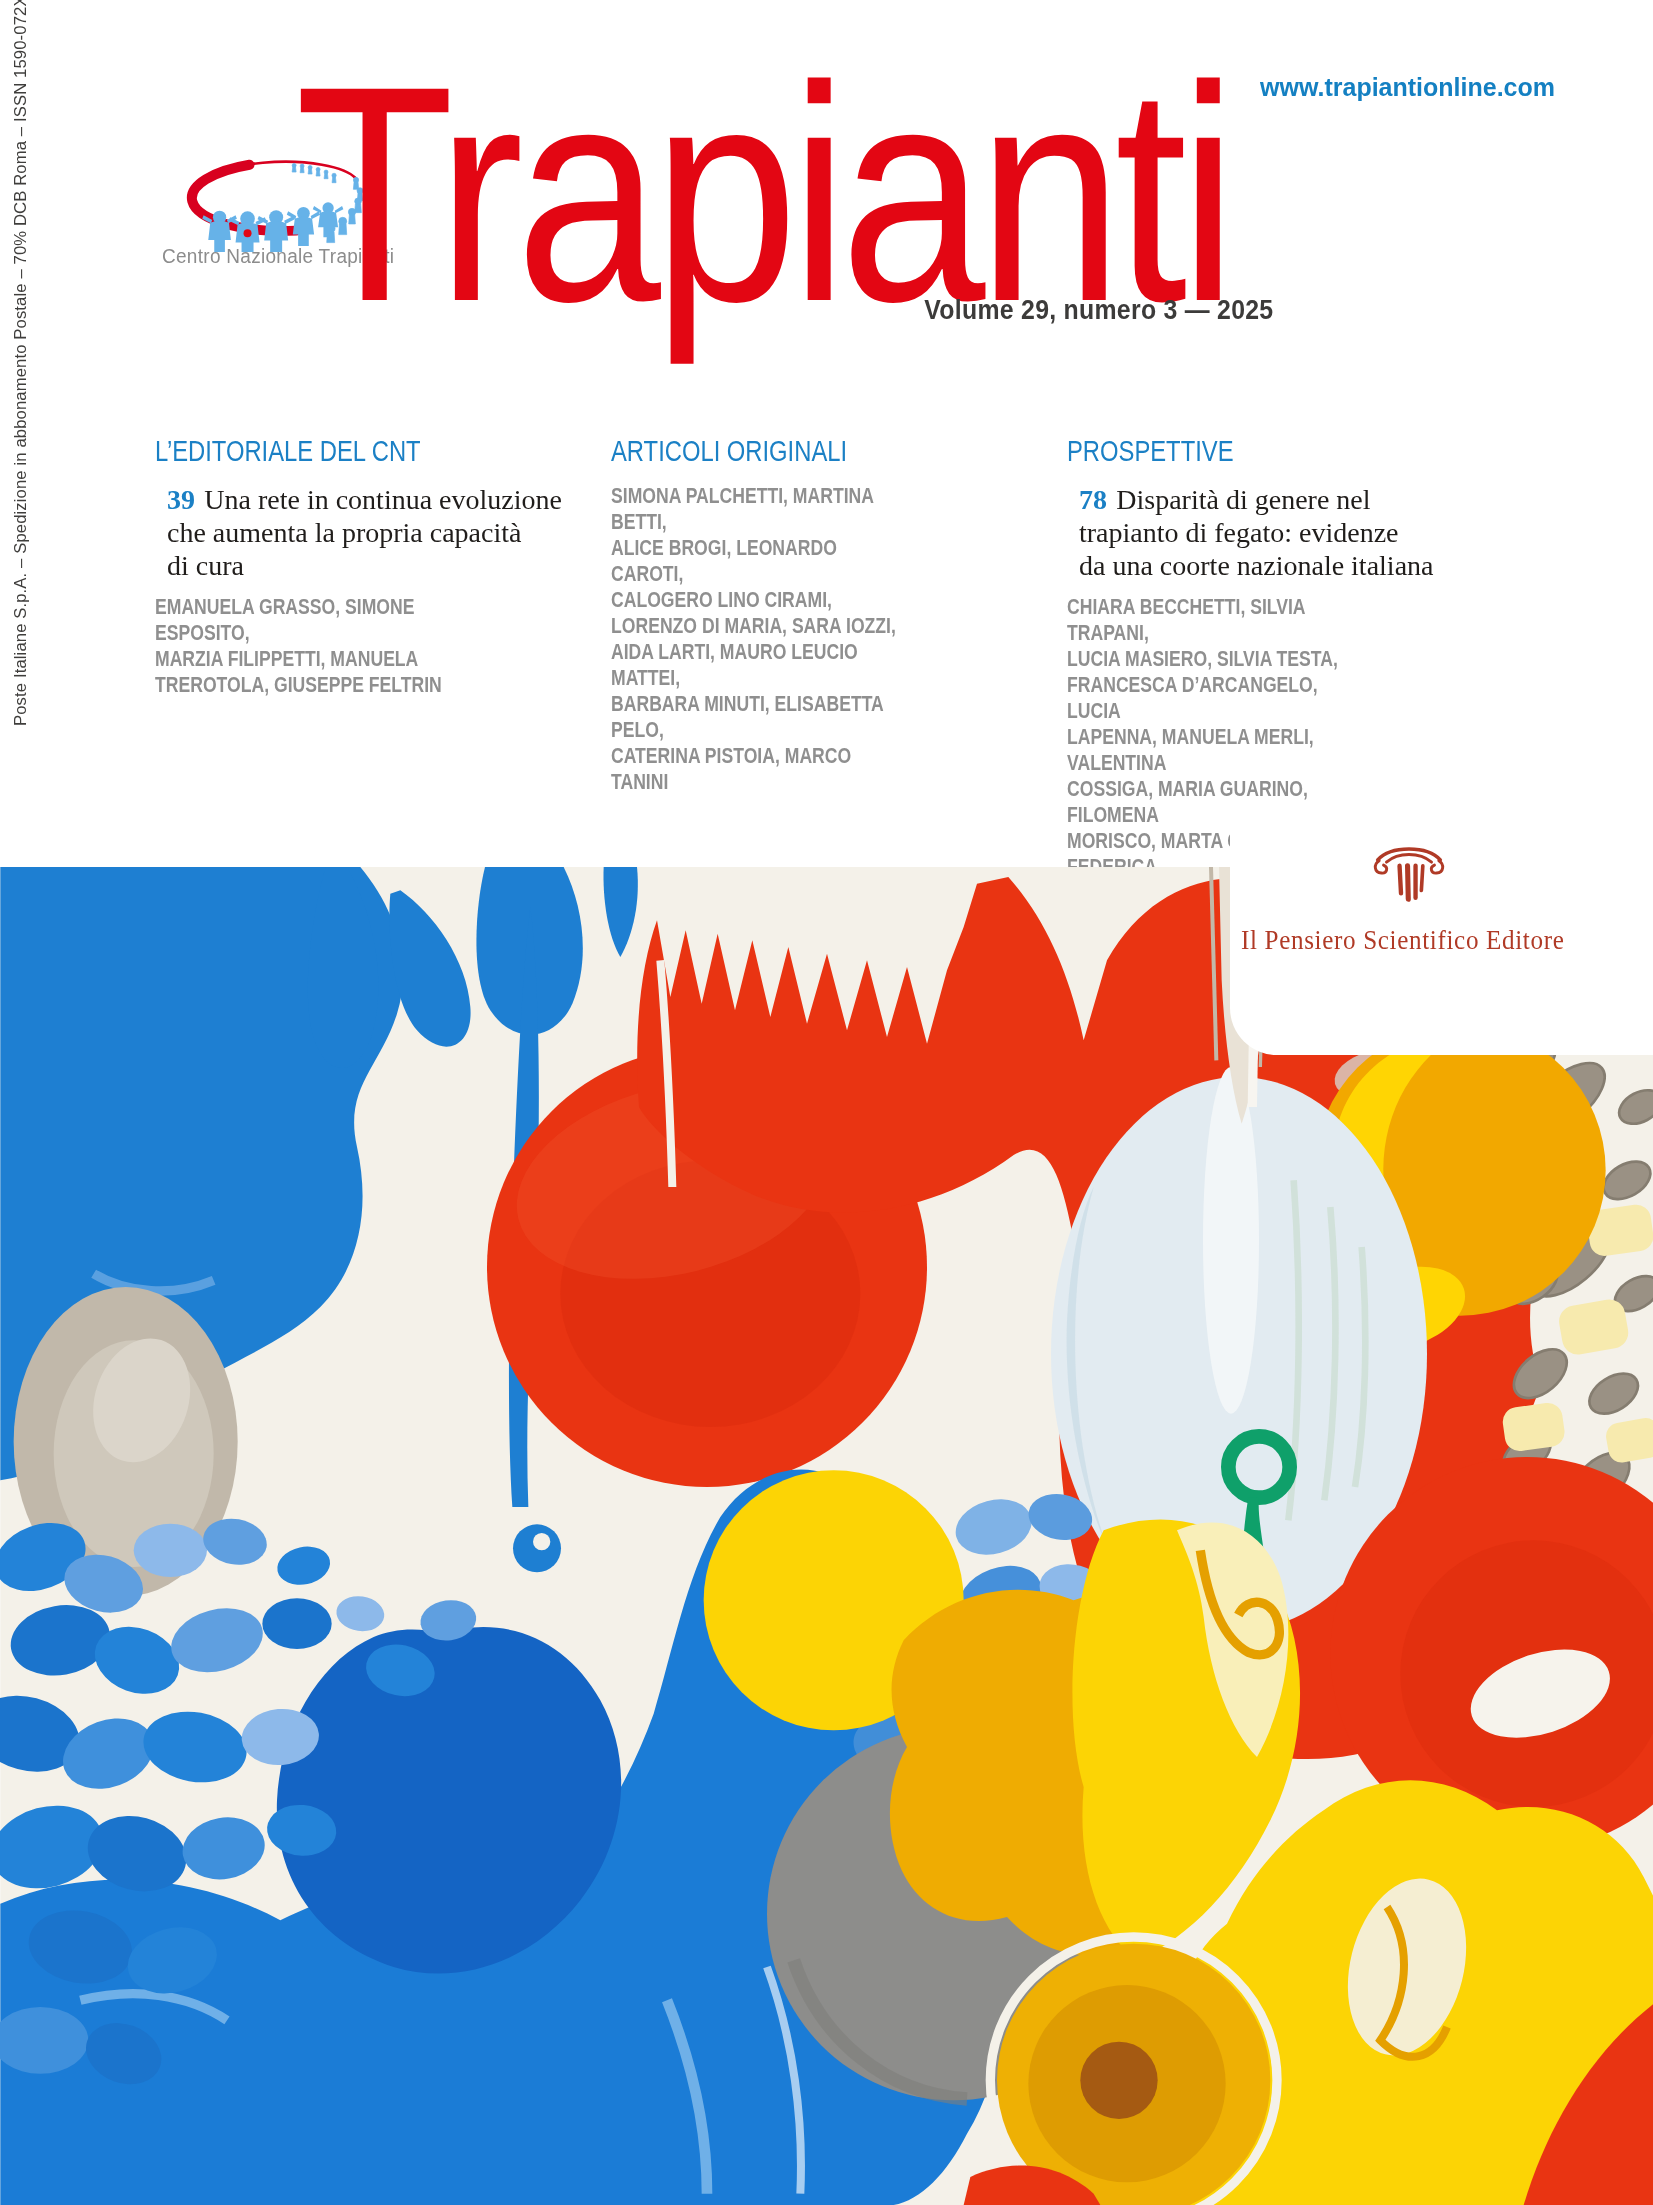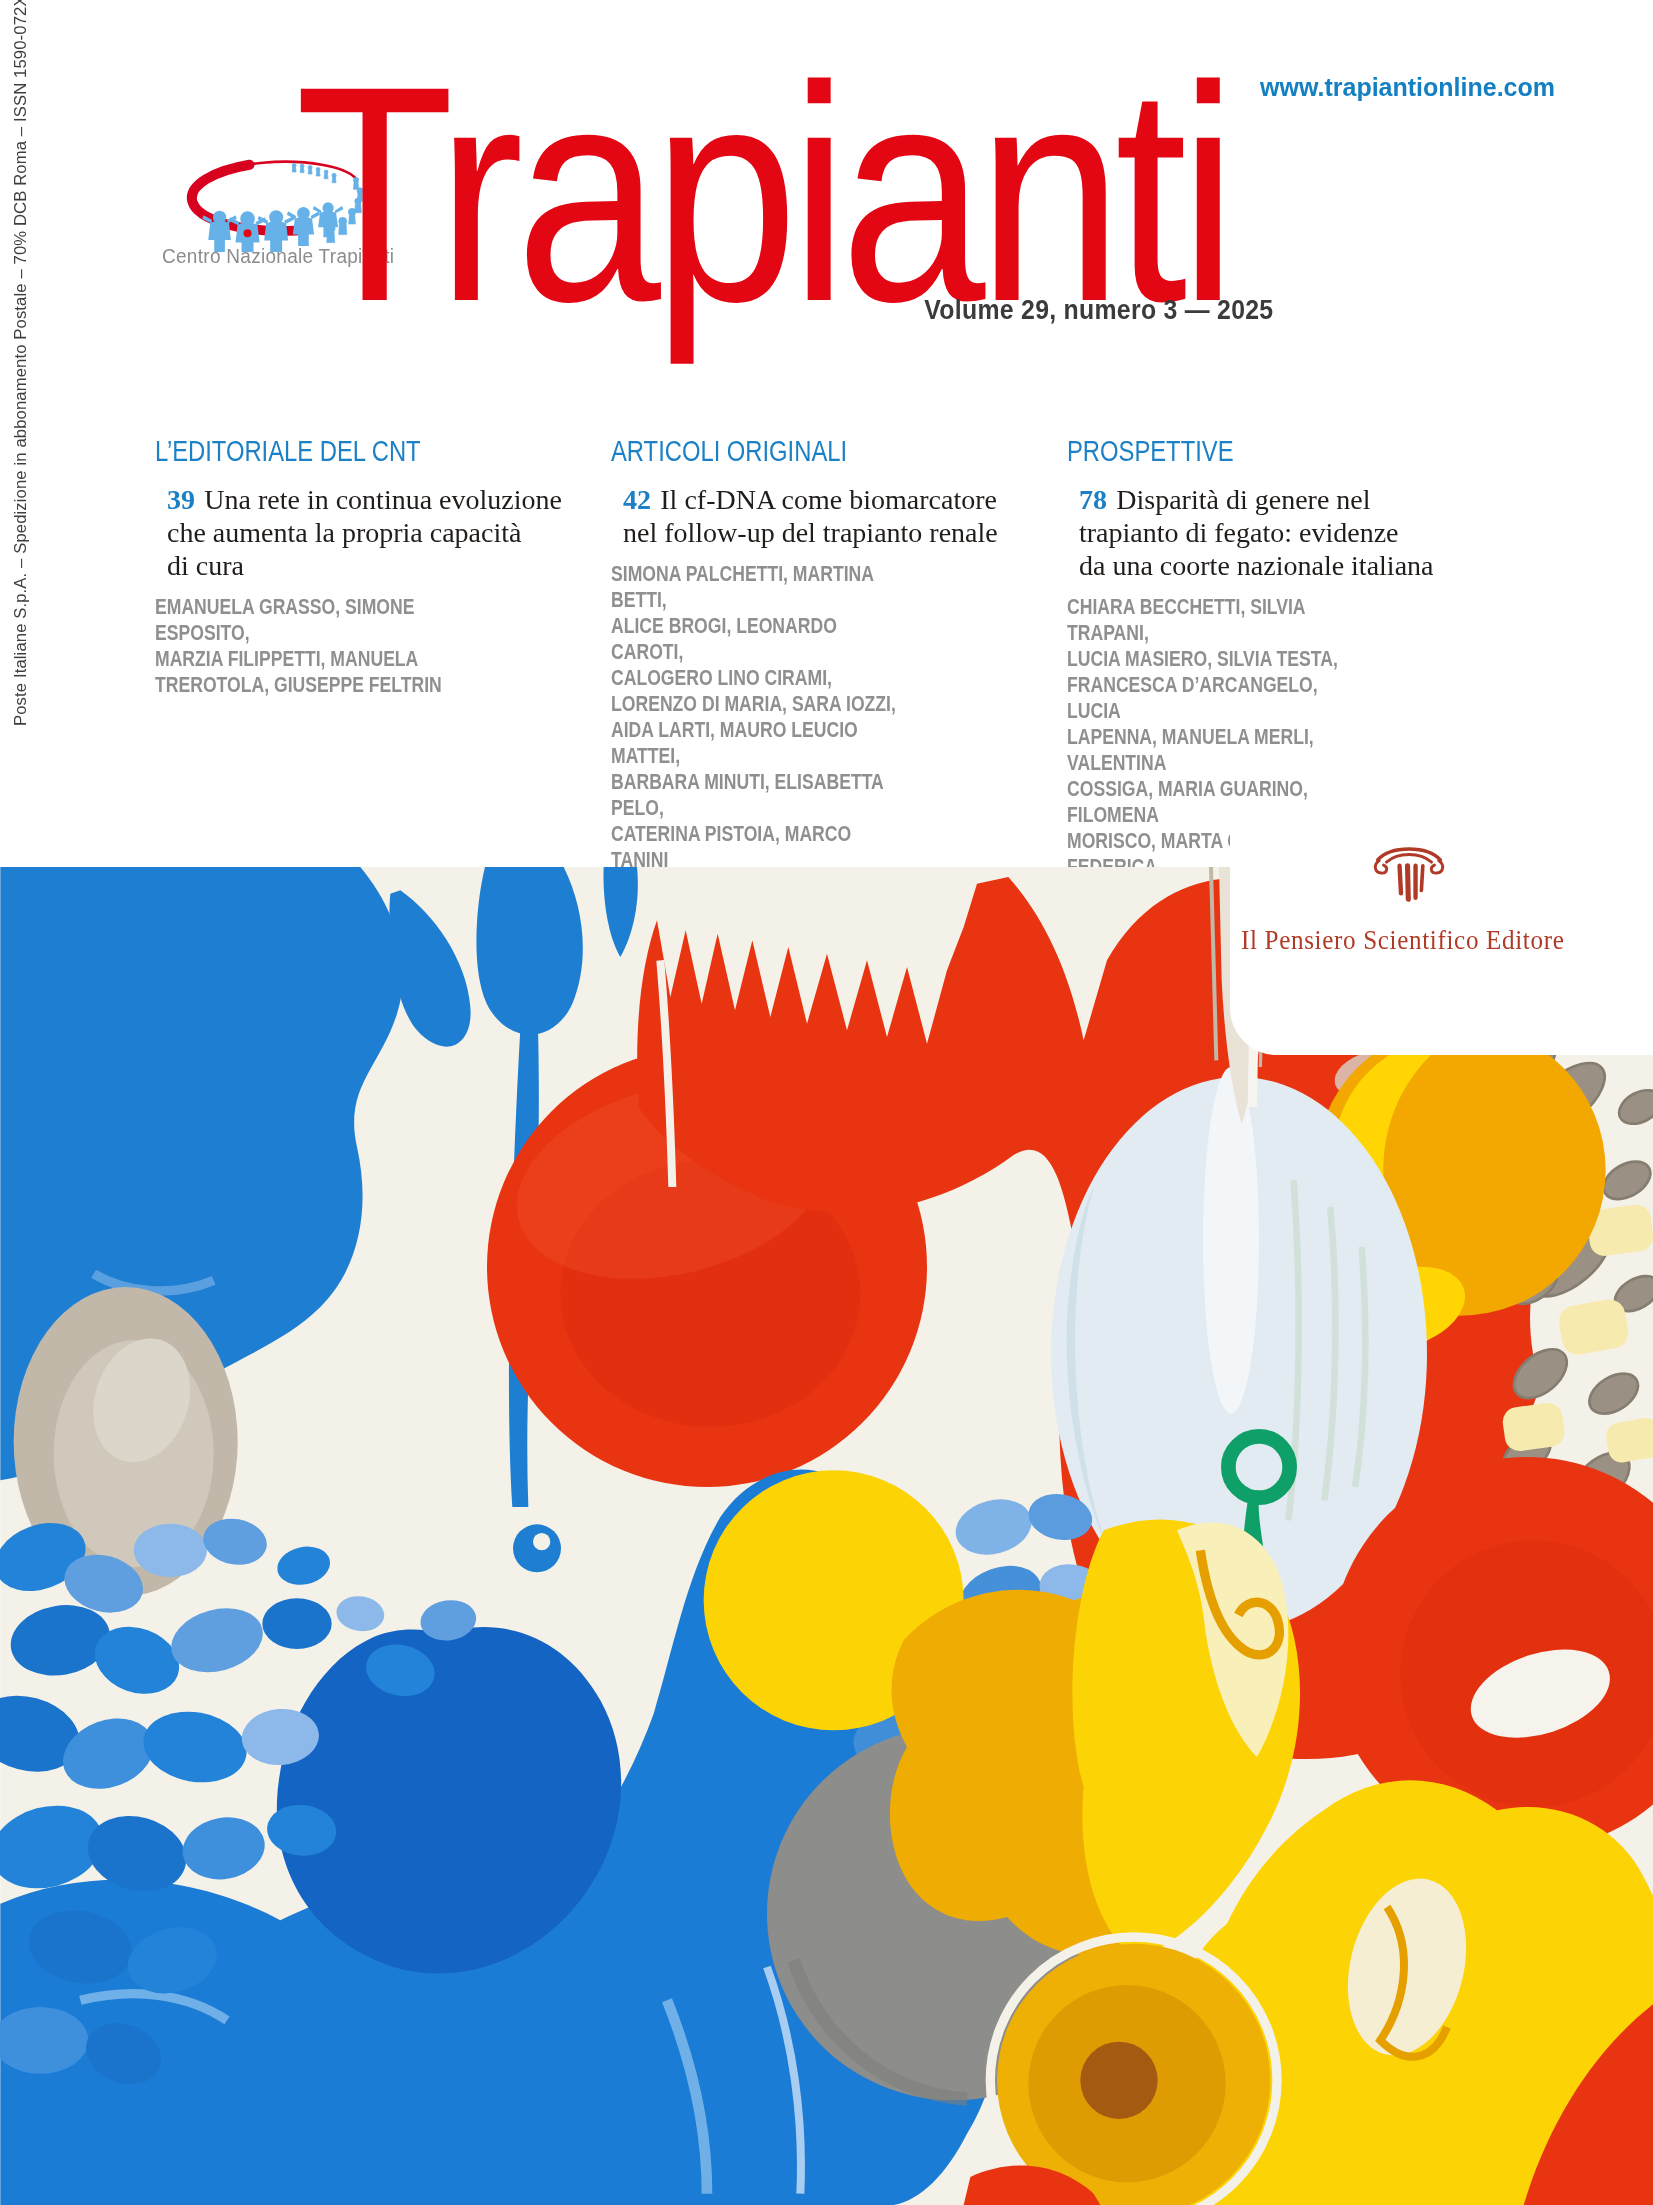--- a/index.html
+++ b/index.html
@@ -152,22 +152,20 @@
     <div class="toc-section">L’EDITORIALE DEL CNT</div>
     <p class="toc-title"><span class="num">39</span><span class="t">Una rete in continua evoluzione
 che aumenta la propria capacità
 di cura</span></p>
     <p class="toc-authors">EMANUELA GRASSO, SIMONE ESPOSITO,
 MARZIA FILIPPETTI, MANUELA
 TREROTOLA, GIUSEPPE FELTRIN</p>
   </div>
   <div>
     <div class="toc-section">ARTICOLI ORIGINALI</div>
-    <p class="toc-title"><span class="num">42</span><span class="t">Il cf-DNA come biomarcatore
-nel follow-up del trapianto renale</span></p>
     <p class="toc-authors">SIMONA PALCHETTI, MARTINA BETTI,
 ALICE BROGI, LEONARDO CAROTI,
 CALOGERO LINO CIRAMI,
 LORENZO DI MARIA, SARA IOZZI,
 AIDA LARTI, MAURO LEUCIO MATTEI,
 BARBARA MINUTI, ELISABETTA PELO,
 CATERINA PISTOIA, MARCO TANINI</p>
   </div>
   <div>
     <div class="toc-section">PROSPETTIVE</div>

